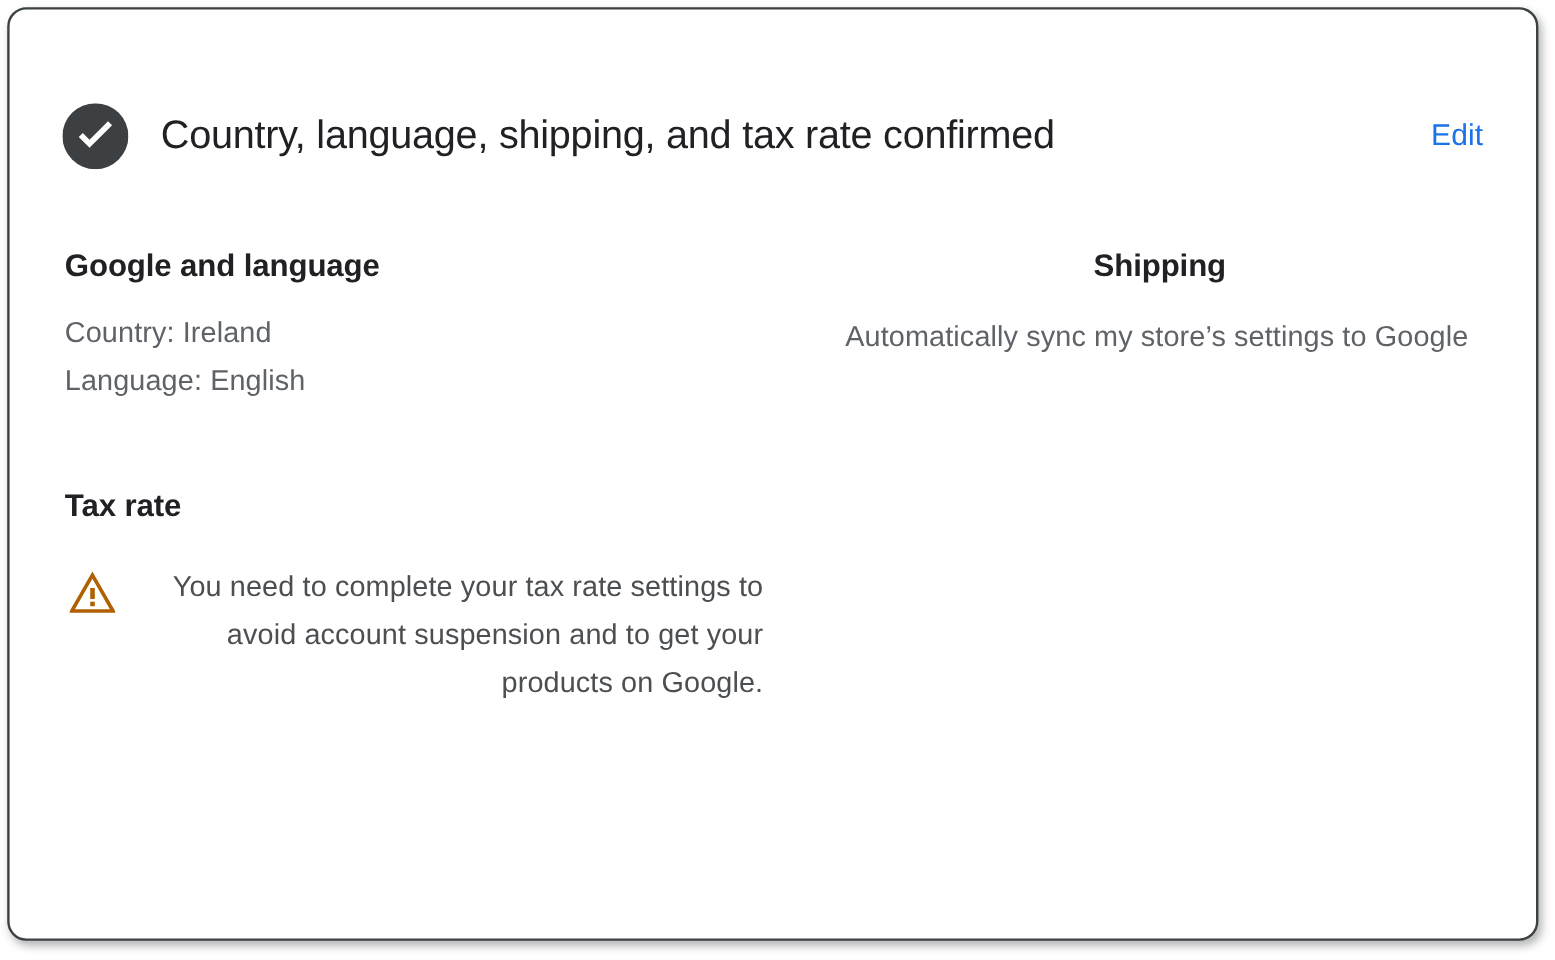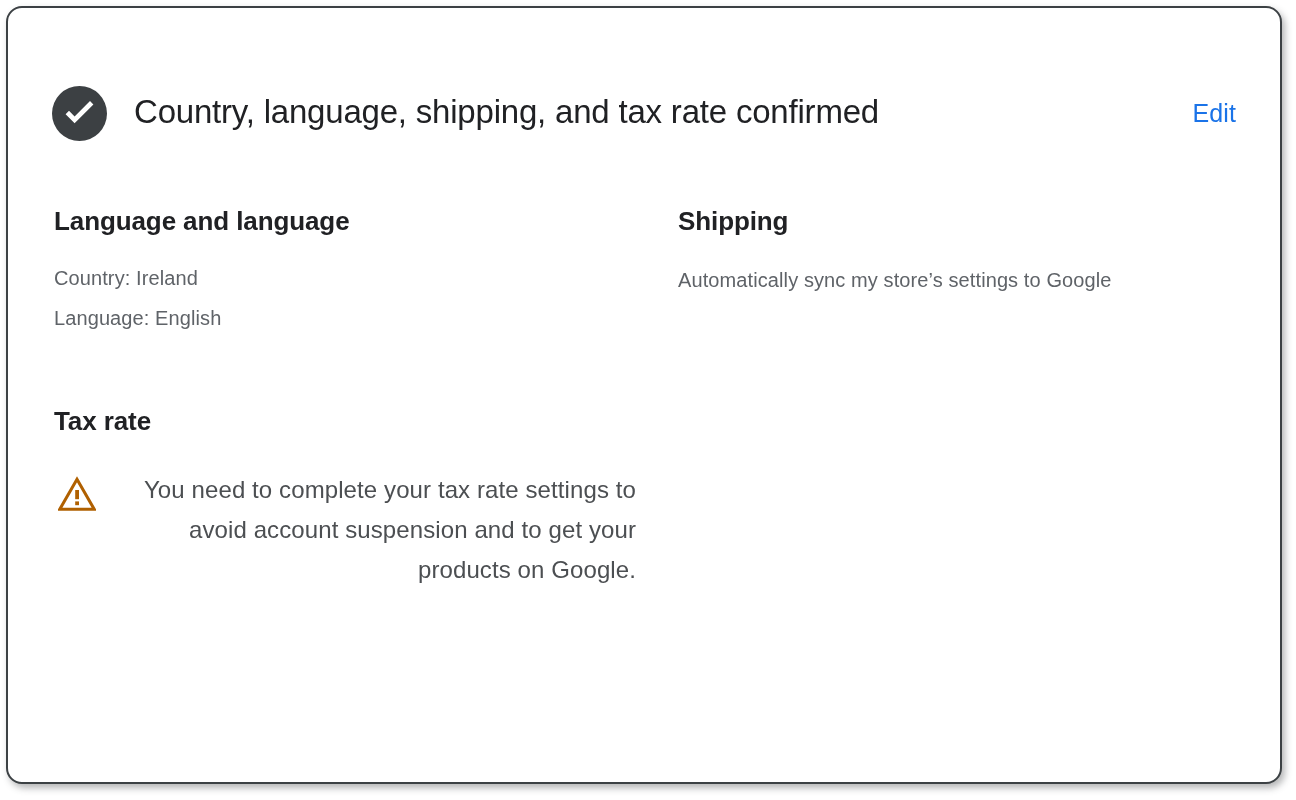--- a/index.html
+++ b/index.html
@@ -87,41 +87,42 @@
 
   
   .col-left {
     position: absolute;
     left: 46px;
     top: 196px;
     width: 590px;
   }
   .col-right {
     position: absolute;
-    left: 670px;
+    left: 686px;
     top: 196px;
     width: 545px;
+    text-align: center;
   }
 
   .section + .section { margin-top: 66px; }
 
   .section-title {
     font-size: 26px;
     line-height: 34px;
     font-weight: 700;
     color: #202124;
     letter-spacing: -0.1px;
     margin: 0 0 20px 0;
   }
   .col-right .section-title {
     margin-bottom: 18px;
   }
 
   .section-body {
-    font-size: 20px;
+    font-size: 24px;
     line-height: 40px;
     color: #5f6368;
     font-weight: 400;
     margin: 0;
     letter-spacing: 0.1px;
   }
   .col-right .section-body {
     line-height: 41px;
     max-width: 540px;
     margin-top: 22px;
@@ -174,21 +175,21 @@
       </span>
 
       <div class="header-title">Country, language, shipping, and tax rate confirmed</div>
 
       <button class="edit-link">Edit</button>
     </div>
 
     <div class="col-left">
 
       <div class="section">
-        <h2 class="section-title">Language and language</h2>
+        <h2 class="section-title">Google and language</h2>
         <p class="section-body" style="white-space: pre-line;">Country: Ireland
 Language: English</p>
       </div>
 
       <div class="section">
         <h2 class="section-title">Tax rate</h2>
 
         <div class="warning">
           <span class="warning-icon">
             <svg width="38" height="38" viewBox="0 0 38 38" xmlns="http://www.w3.org/2000/svg">

